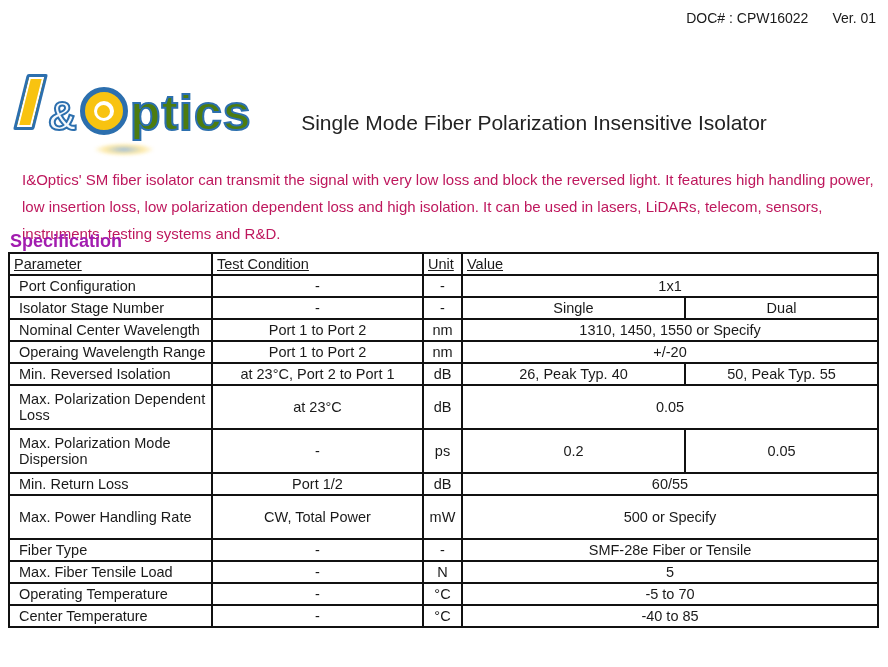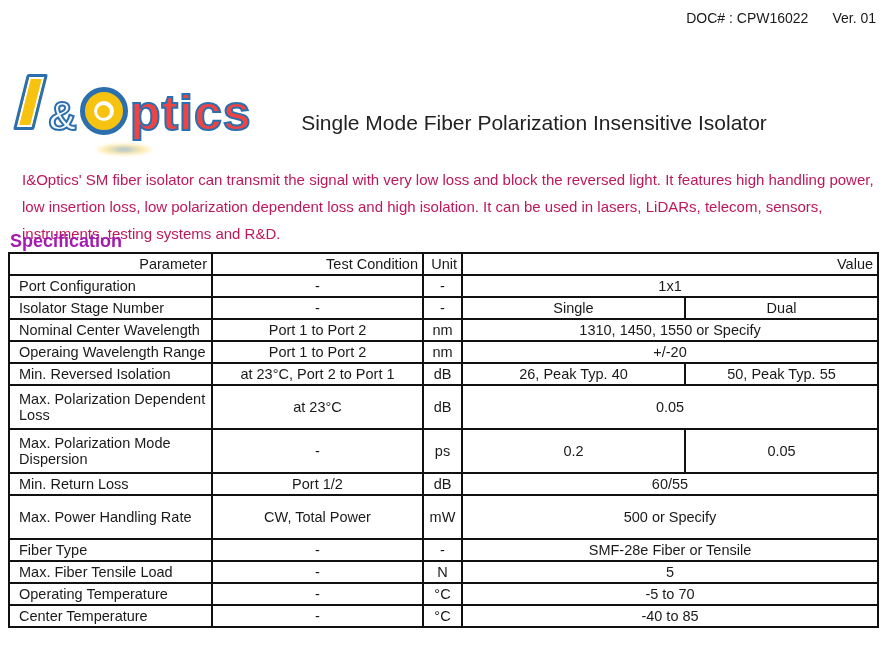--- a/index.html
+++ b/index.html
@@ -72,21 +72,21 @@
   .logo-o-dot {
     width: 13px;
     height: 13px;
     border-radius: 50%;
     background: #F8C310;
   }
   .logo-text {
     font-size: 50px;
     font-weight: bold;
     line-height: 1;
-    color: #ef4444;
+    color: #4d7c0f;
     -webkit-text-stroke: 2px #2C6FAE;
     letter-spacing: 1px;
     margin-bottom: 6px;
   }
   .logo-reflection {
     position: absolute;
     left: 84px;
     bottom: -12px;
     width: 60px;
     height: 13px;
@@ -140,21 +140,22 @@
   }
   .spec-table th, .spec-table td {
     border: 2px solid #111111;
     padding: 0 4px;
     height: 20px;
     vertical-align: middle;
     overflow: hidden;
   }
   .spec-table th {
     font-weight: normal;
-    text-align: right;
+    text-align: left;
+    text-decoration: underline;
   }
   .spec-table td.param { text-align: left; padding-left: 9px; }
   .spec-table td.center { text-align: center; }
   .spec-table tr.tall td { height: 42px; }
 </style>
 </head>
 <body>
 
 <div class="page">
 

